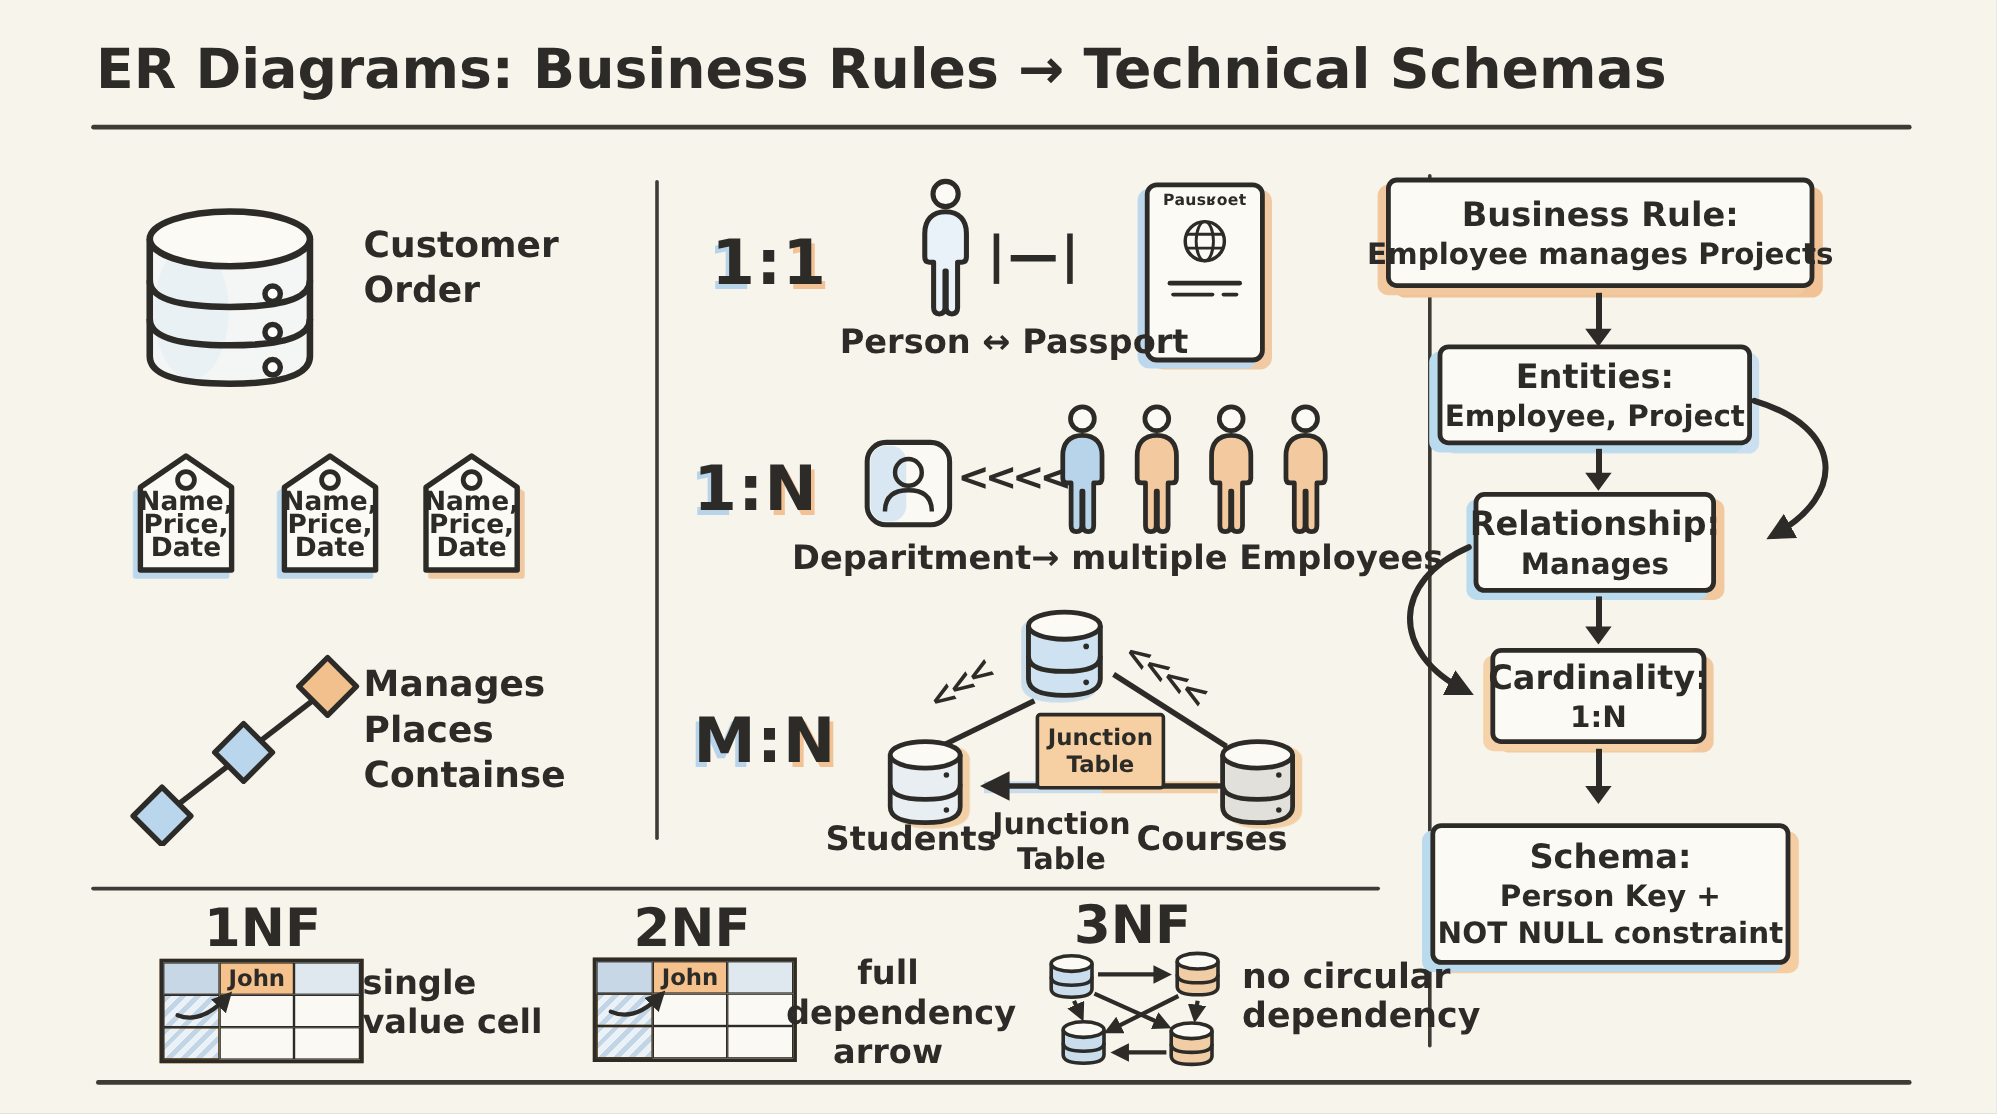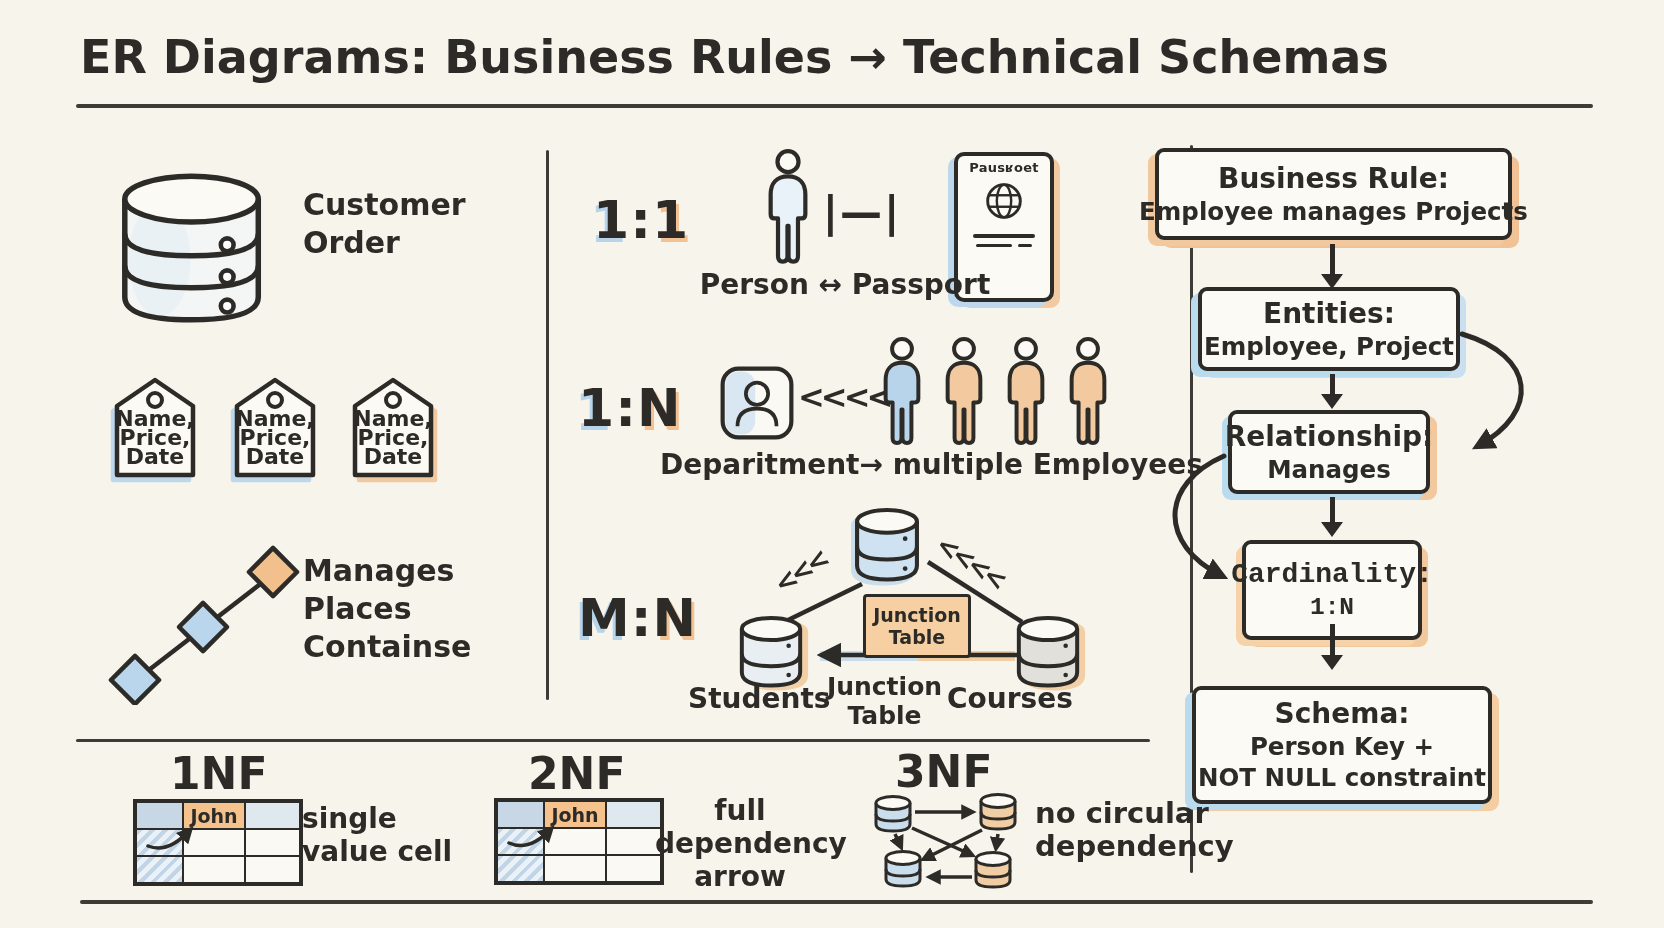--- a/index.html
+++ b/index.html
@@ -240,21 +240,21 @@
   <div class="fbox" style="left:1198px;top:287px;width:262px;height:84px;box-shadow:-7px 6px 0 #badaee,6px 7px 0 #cae0f0;">
     <div class="l1">Entities:</div>
     <div class="l2">Employee, Project</div>
   </div>
   <div class="down-arrow" style="left:1330px;top:374px;height:22px;"></div>
   <div class="fbox" style="left:1228px;top:410px;width:202px;height:84px;box-shadow:-6px 6px 0 #badaee,7px 6px 0 #f2c89e;">
     <div class="l1">Relationship:</div>
     <div class="l2">Manages</div>
   </div>
   <div class="down-arrow" style="left:1330px;top:497px;height:27px;"></div>
-  <div class="fbox" style="left:1242px;top:540px;width:180px;height:100px;box-shadow:-6px 6px 0 #f5d2a8,6px 7px 0 #f2c89e;font-family:Liberation Mono, monospace;">
+  <div class="fbox" style="left:1242px;top:540px;width:180px;height:80px;box-shadow:-6px 6px 0 #f5d2a8,6px 7px 0 #f2c89e;">
     <div class="l1">Cardinality:</div>
     <div class="l2">1:N</div>
   </div>
   <div class="down-arrow" style="left:1330px;top:624px;height:33px;"></div>
   <div class="fbox" style="left:1192px;top:674px;width:300px;height:118px;box-shadow:-7px 6px 0 #badaee,7px 7px 0 #f4cda2;margin-top:12px;">
     <div class="l1">Schema:</div>
     <div class="l2">Person Key +</div>
     <div class="l2">NOT NULL constraint</div>
   </div>
 

